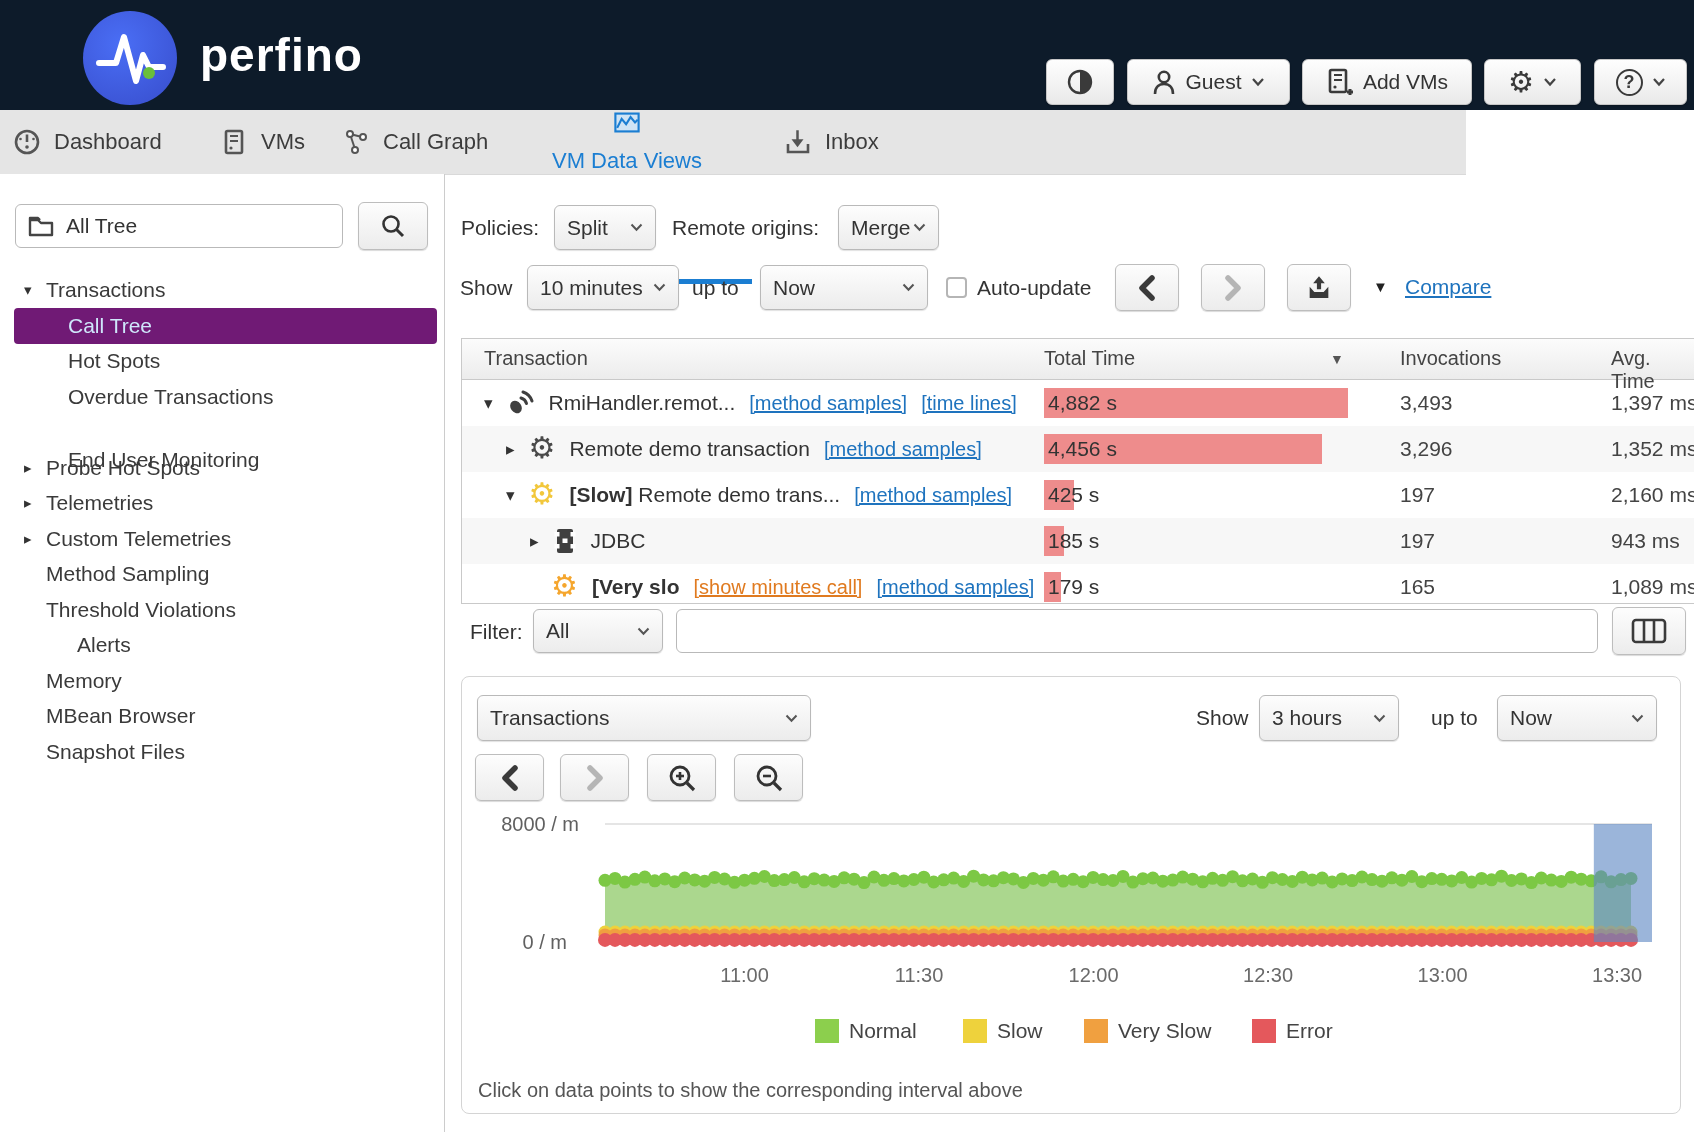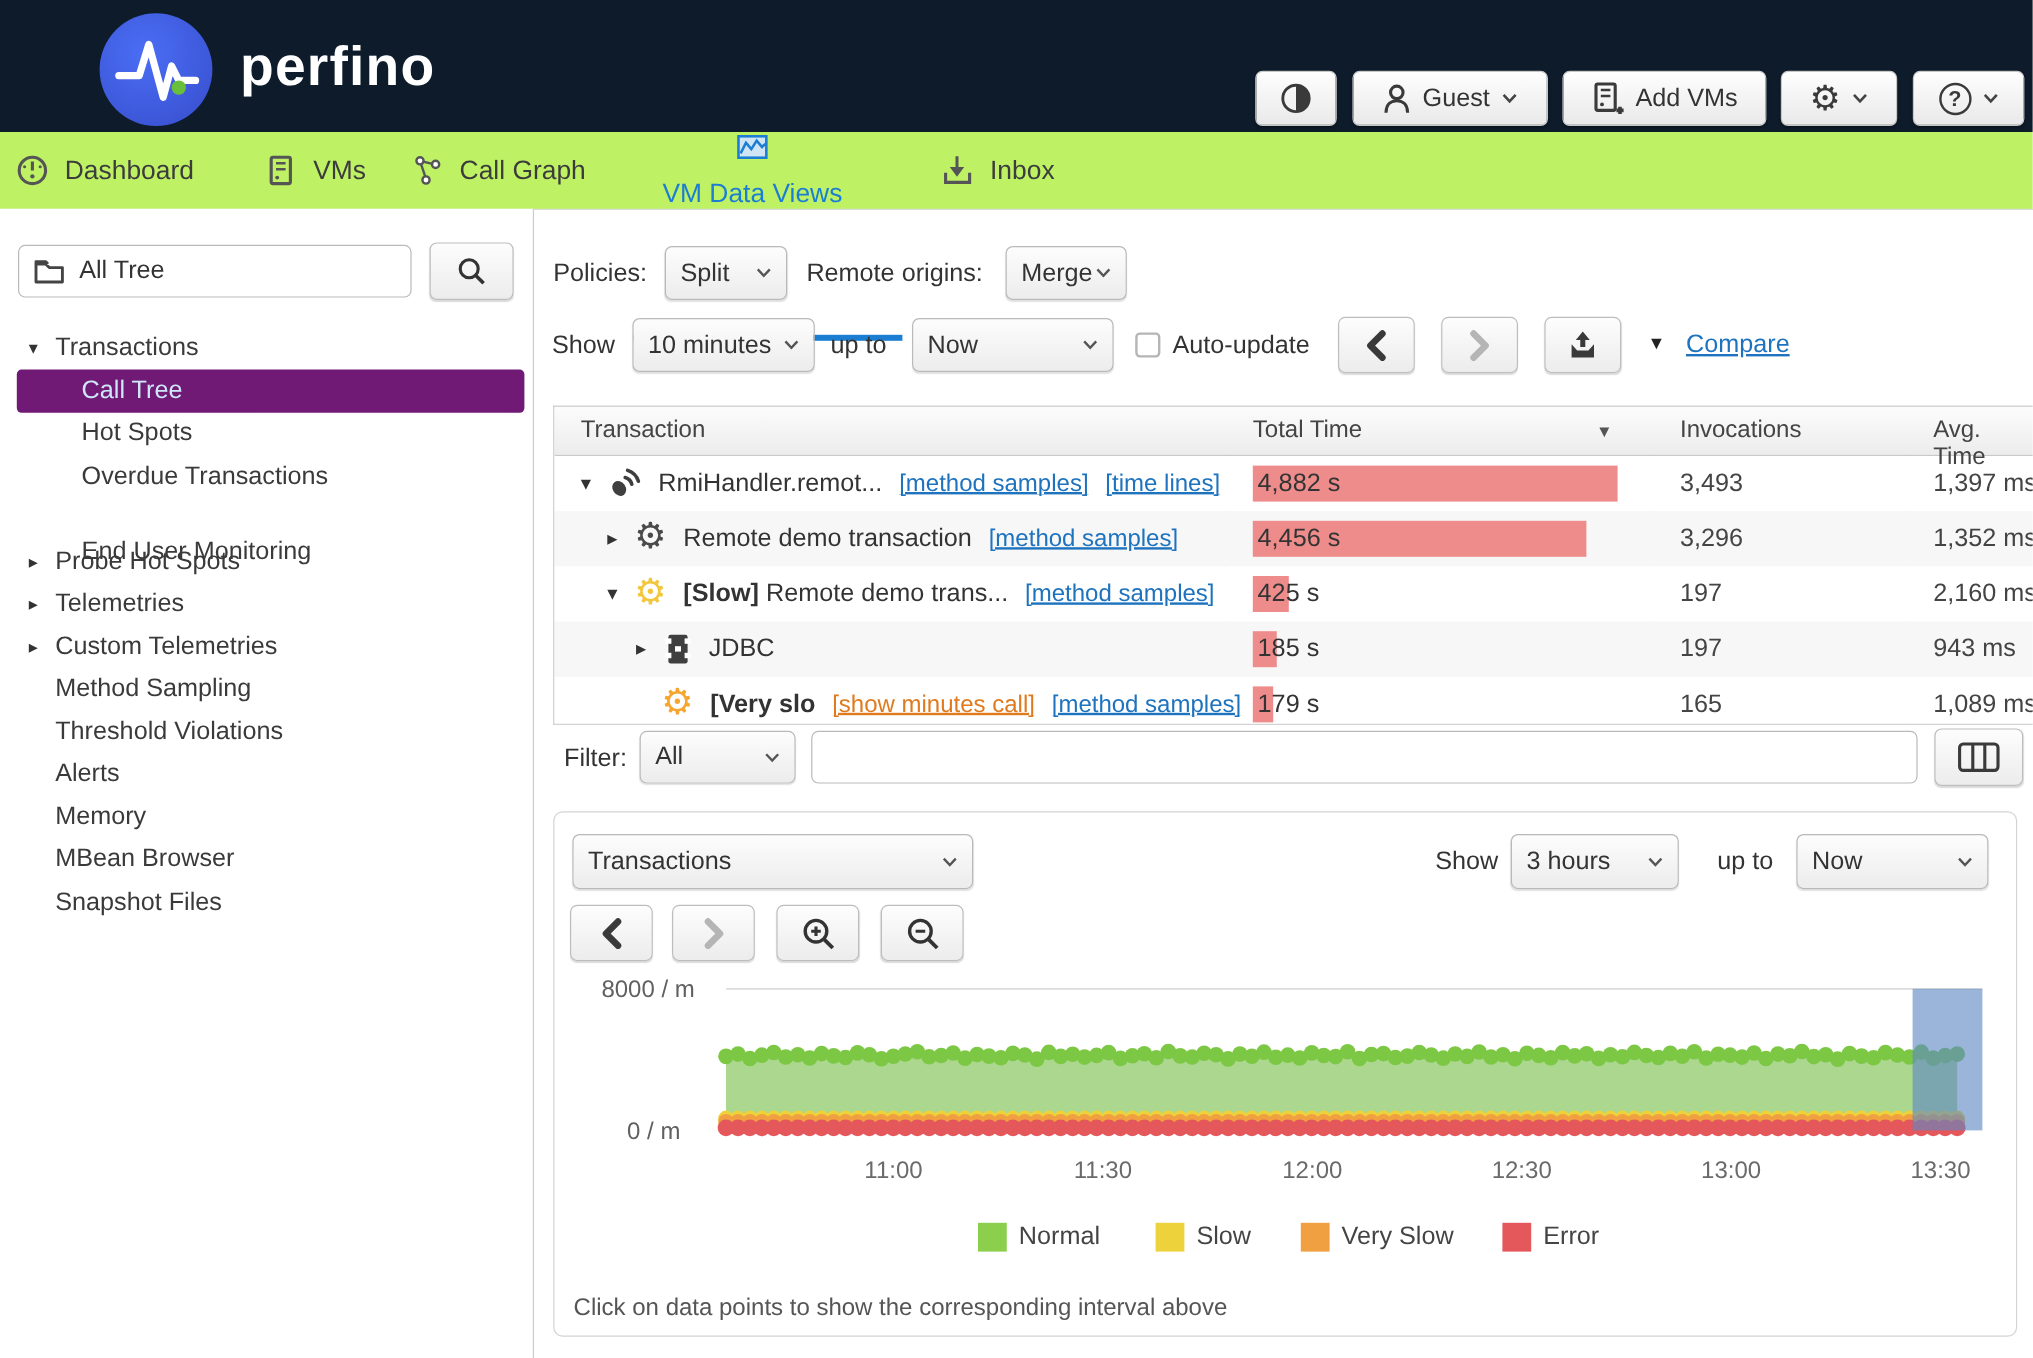--- a/index.html
+++ b/index.html
@@ -10,21 +10,21 @@
   
   #header{left:0;top:0;width:1694px;height:110px;background:#0d1b2a;}
   #logo-circle{left:83px;top:11px;width:94px;height:94px;border-radius:50%;
      background:radial-gradient(circle at 40% 35%,#4a6ef5,#3c55d6 75%);}
   #app-title{left:200px;top:28px;font-size:46px;font-weight:bold;color:#fff;letter-spacing:1px;}
   .hbtn{height:46px;border:1px solid #c6c6c6;border-radius:6px;
      background:linear-gradient(#fefefe,#e9e9e9);box-shadow:0 1px 2px rgba(0,0,0,.25);
      display:flex;align-items:center;justify-content:center;gap:9px;
      font-size:21px;color:#333;box-sizing:border-box;}
   
-  #tabs{left:0;top:110px;width:1694px;height:64px;background:#bef264;border-bottom:1px solid #d9d9d9;}
+  #tabs{left:0;top:110px;width:1466px;height:64px;background:#e5e5e5;border-bottom:1px solid #d9d9d9;}
   .tab{position:absolute;top:0;height:64px;display:flex;align-items:center;gap:13px;font-size:22px;color:#3c3c3c;}
   .tab.active{color:#1b7ed2;}
   #tab-underline{left:528px;top:169px;width:224px;height:5px;background:#1b7ed2;}
   
   #sidebar{left:0;top:174px;width:445px;height:958px;background:#fff;border-right:1px solid #ccc;box-sizing:border-box;}
   #jvm-box{left:15px;top:30px;width:328px;height:44px;border:1px solid #b9b9b9;border-radius:6px;
      display:flex;align-items:center;gap:12px;padding-left:12px;box-sizing:border-box;font-size:21px;color:#333;background:#fff;}
   #search-btn{left:358px;top:28px;width:70px;height:48px;}
   .tree-item{position:absolute;left:0;width:445px;height:36px;display:flex;align-items:center;font-size:21px;color:#3a3a3a;}
   .tree-arrow{position:absolute;left:24px;font-size:15px;color:#333;}
@@ -206,21 +206,21 @@
         <div class="tree-item" style="top: 346.5px;">
           <span class="tree-arrow">▸</span>
           <span style="margin-left: 46px;">Custom Telemetries</span>
         </div>
         <div class="tree-item" style="top: 382px;">
           <span style="margin-left: 46px;">Method Sampling</span>
         </div>
         <div class="tree-item" style="top: 417.5px;">
           <span style="margin-left: 46px;">Threshold Violations</span>
         </div>
-        <div class="tree-item" style="top: 453px;">
+        <div class="tree-item" style="top: 453px; padding-left: 31px;">
           <span style="margin-left: 46px;">Alerts</span>
         </div>
         <div class="tree-item" style="top: 488.5px;">
           <span style="margin-left: 46px;">Memory</span>
         </div>
         <div class="tree-item" style="top: 524px;">
           <span style="margin-left: 46px;">MBean Browser</span>
         </div>
         <div class="tree-item" style="top: 559.5px;">
           <span style="margin-left: 46px;">Snapshot Files</span>

